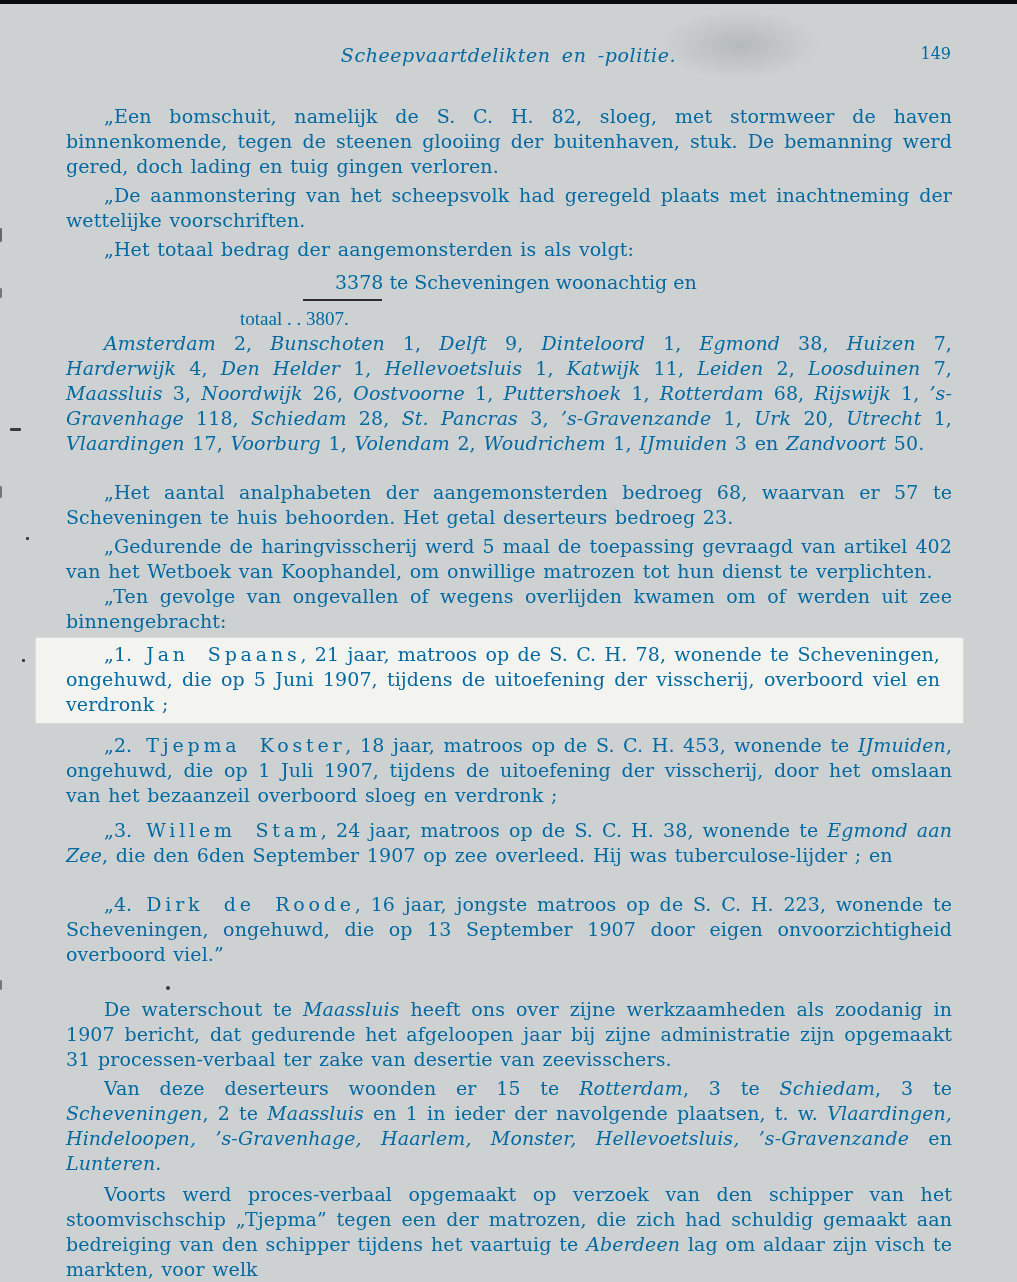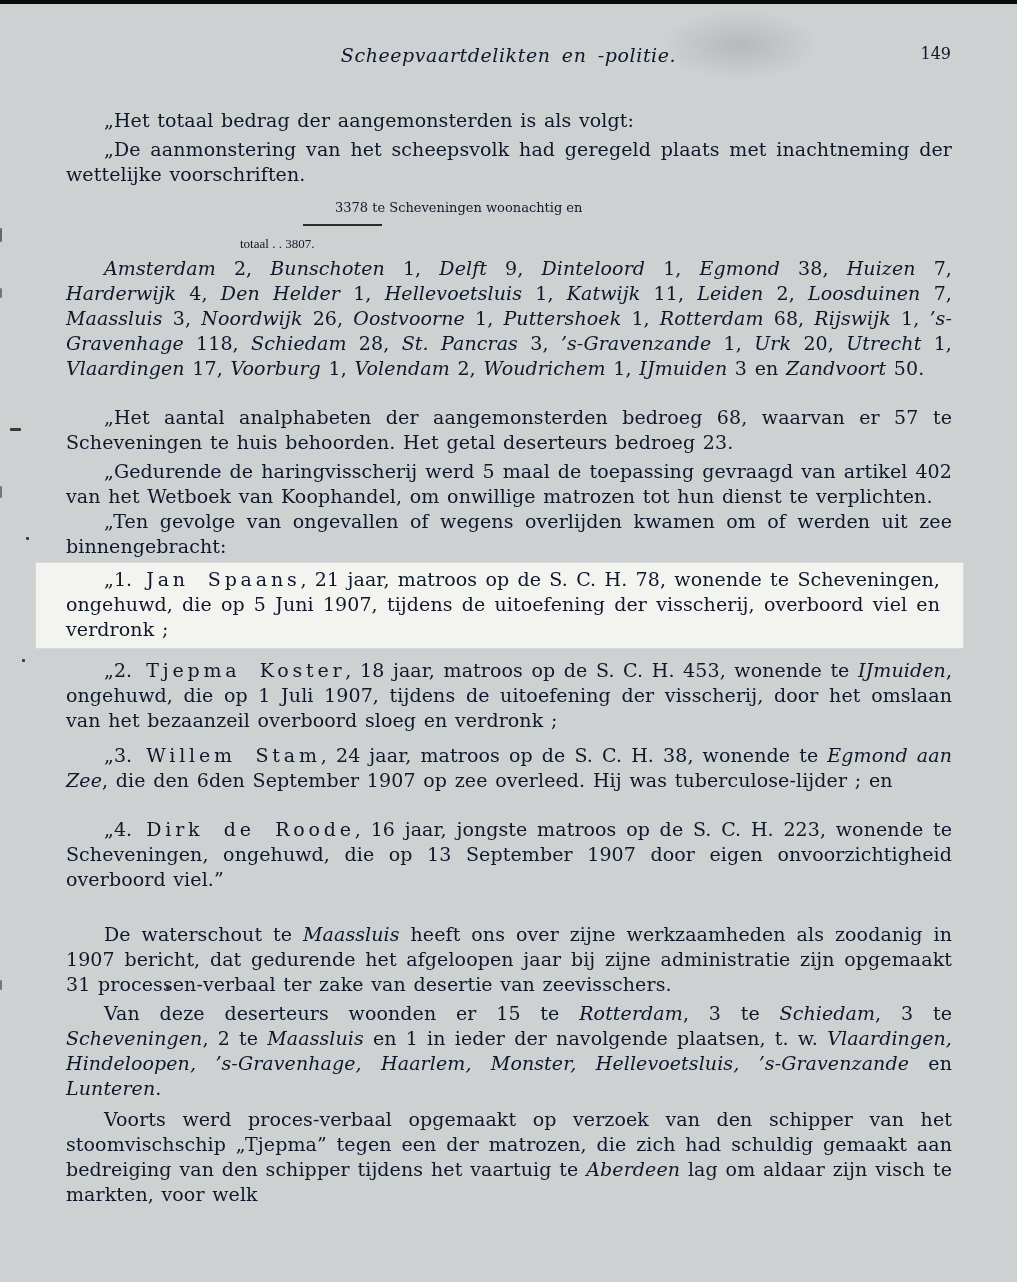--- a/index.html
+++ b/index.html
@@ -6,21 +6,21 @@
   body {
     width: 1017px; height: 1282px;
     background: #b9bdbf;
     font-family: "DejaVu Serif", "Liberation Serif", serif;
   }
   #scan-page {
     position: relative;
     width: 1017px; height: 1282px;
     background: #cdd1d2;
     overflow: hidden;
-    color: #0f172a;
+    color: #0369a1;
   }
   
   .top-edge {
     position: absolute; top: 0; left: 0; right: 0; height: 4px;
     background: #0b0b0b;
   }
   .smudge {
     position: absolute; left: 660px; top: 10px; width: 160px; height: 70px;
     background: radial-gradient(ellipse at center, rgba(150,156,160,0.45), rgba(150,156,160,0) 70%);
     pointer-events: none;
@@ -56,21 +56,21 @@
   .sp { letter-spacing: 0.2em; word-spacing: 0.45em; }
   .num { margin-right: 14px; }
 
   .mt4  { margin-top: 4px; }
   .mt6  { margin-top: 6px; }
   .mt8  { margin-top: 24px; }
   .mt10 { margin-top: 10px; }
   .mt30 { margin-top: 30px; }
 
   
-  .totals { margin-top: 8px; font-size: 13px; }
+  .totals { margin-top: 8px; font-size: 19px; }
   .totals .line-a { margin-left: 269px; }
   .totals .line-b { margin-left: 279px; }
   .totals .rule   { margin: 4px 0 5px 237px; width: 79px; height: 2px; background: #2b2b2b; }
   .totals .line-c { margin-left: 174px; font-family: Liberation Serif, serif; }
 
   
   .highlight {
     background: #f3f3ef;
     margin-left: -30px; margin-right: -11px;
     padding: 4px 23px 6px 30px;
@@ -94,24 +94,25 @@
   <div class="speck s7"></div>
   <div class="speck s8"></div>
 
   <div class="page-header">
     <div class="title">Scheepvaartdelikten en -politie.</div>
     <div class="pageno">149</div>
   </div>
 
   <div class="content">
 
+    <p class="para"><span>„Een bomschuit, namelijk de S. C. H. 82, sloeg, met stormweer de haven binnenkomende, tegen de steenen glooiing der buitenhaven, stuk. De bemanning werd gered, doch lading en tuig gingen verloren.</span></p>
+
+    <p class="para mt4"><span>„De aanmonstering van het scheepsvolk had geregeld plaats met inachtneming der wettelijke voorschriften.</span></p>
 
     <p class="para mt4"><span>„Het totaal bedrag der aangemonsterden is als volgt:</span></p>
-
-    <p class="para mt4"><span>„De aanmonstering van het scheepsvolk had geregeld plaats met inachtneming der wettelijke voorschriften.</span></p>
 
     <div class="totals">
       <div class="line-a">3378 te Scheveningen woonachtig en</div>
       <div class="rule"></div>
       <div class="line-c">totaal . . 3807.</div>
     </div>
 
 
     <p class="para"><span class="i">Amsterdam</span><span> 2, </span><span class="i">Bunschoten</span><span> 1, </span><span class="i">Delft</span><span> 9, </span><span class="i">Dinteloord</span><span> 1, </span><span class="i">Egmond</span><span> 38, </span><span class="i">Huizen</span><span> 7, </span><span class="i">Harderwijk</span><span> 4, </span><span class="i">Den Helder</span><span> 1, </span><span class="i">Hellevoetsluis</span><span> 1, </span><span class="i">Katwijk</span><span> 11, </span><span class="i">Leiden</span><span> 2, </span><span class="i">Loosduinen</span><span> 7, </span><span class="i">Maassluis</span><span> 3, </span><span class="i">Noordwijk</span><span> 26, </span><span class="i">Oostvoorne</span><span> 1, </span><span class="i">Puttershoek</span><span> 1, </span><span class="i">Rotterdam</span><span> 68, </span><span class="i">Rijswijk</span><span> 1, </span><span class="i">’s-Gravenhage</span><span> 118, </span><span class="i">Schiedam</span><span> 28, </span><span class="i">St. Pancras</span><span> 3, </span><span class="i">’s-Gravenzande</span><span> 1, </span><span class="i">Urk</span><span> 20, </span><span class="i">Utrecht</span><span> 1, </span><span class="i">Vlaardingen</span><span> 17, </span><span class="i">Voorburg</span><span> 1, </span><span class="i">Volendam</span><span> 2, </span><span class="i">Woudrichem</span><span> 1, </span><span class="i">IJmuiden</span><span> 3 en </span><span class="i">Zandvoort</span><span> 50.</span></p>
 

